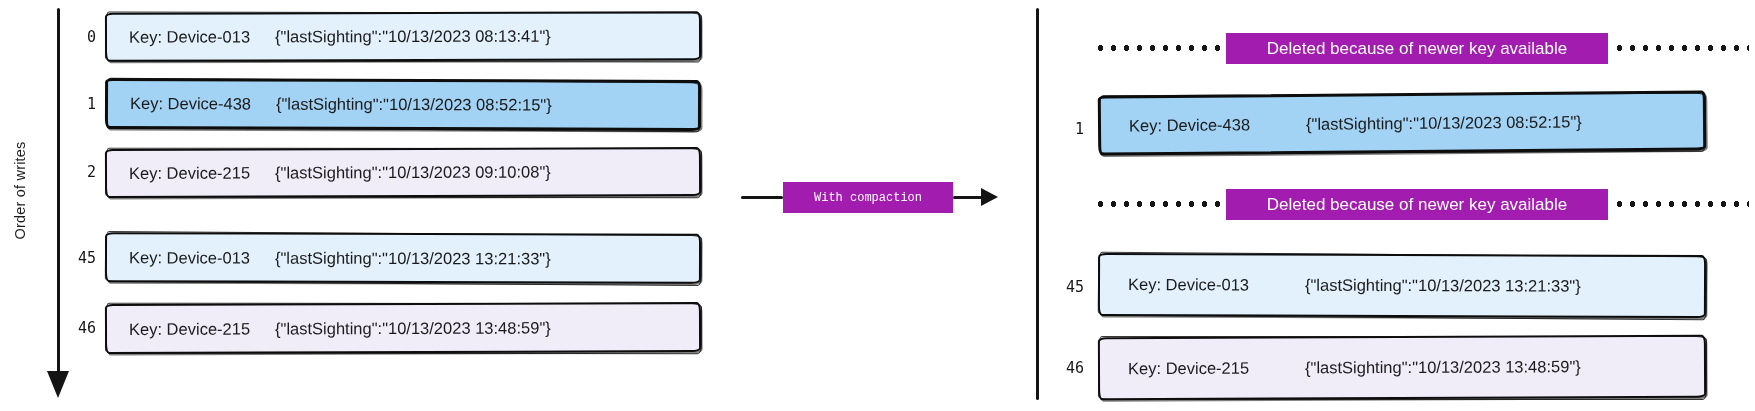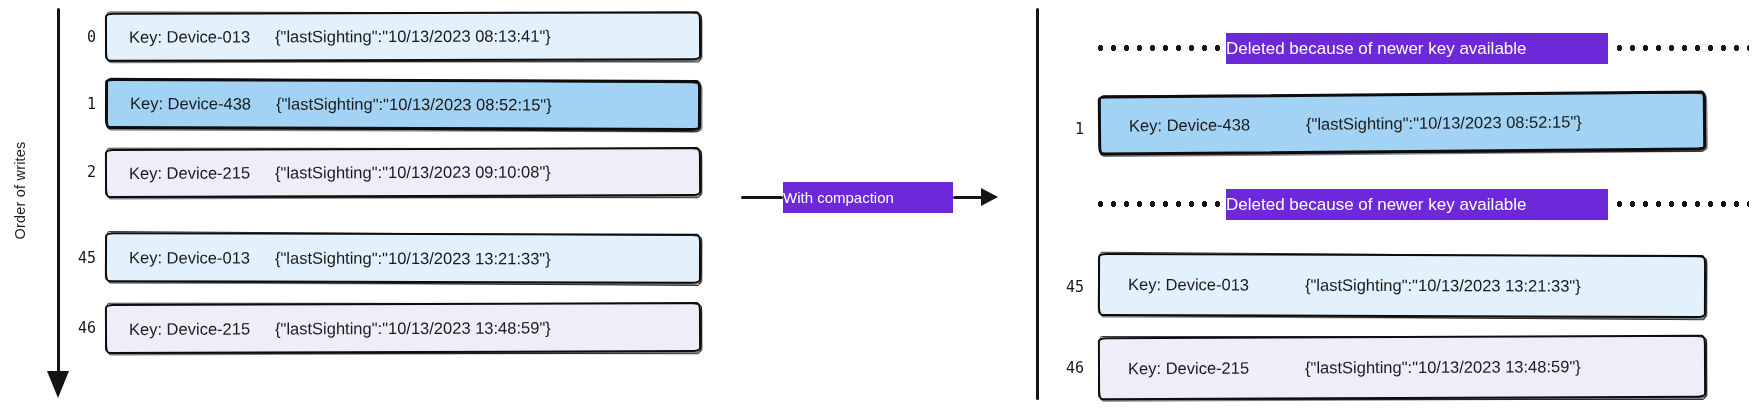--- a/index.html
+++ b/index.html
@@ -49,25 +49,25 @@
   .record.bold{border-width:3px;}
   .bg-light_blue{background:#e2f1fc;}
   .bg-blue{background:#a2d2f4;}
   .bg-lavender{background:#f0edf9;}
   .rec-key{position:absolute;left:22px;font-size:16.5px;color:#1b1b1b;white-space:nowrap;}
   .rec-val{position:absolute;left:168px;font-size:16.5px;color:#1b1b1b;white-space:nowrap;}
   .record.rt .rec-key{left:28px;}
   .record.rt .rec-val{left:205px;}
   
   .black-label{
-    position:absolute;background:#6d28d9;color:#ffffff;
-    display:flex;align-items:center;
+    position:absolute;background:#a21caf;color:#ffffff;
+    display:flex;align-items:center;justify-content:center;
     white-space:nowrap;
   }
-  .compaction-label{font-size:15px;}
+  .compaction-label{font-size:12px;font-family:Liberation Mono, monospace;}
   .deleted-label{font-size:17px;}
   
   .dots{
     position:absolute;height:6px;
     background-image:radial-gradient(circle closest-side,#161616 92%,transparent 100%);
     background-size:13px 6px;background-repeat:repeat-x;background-position:left center;
   }
 </style>
 </head>
 <body>

